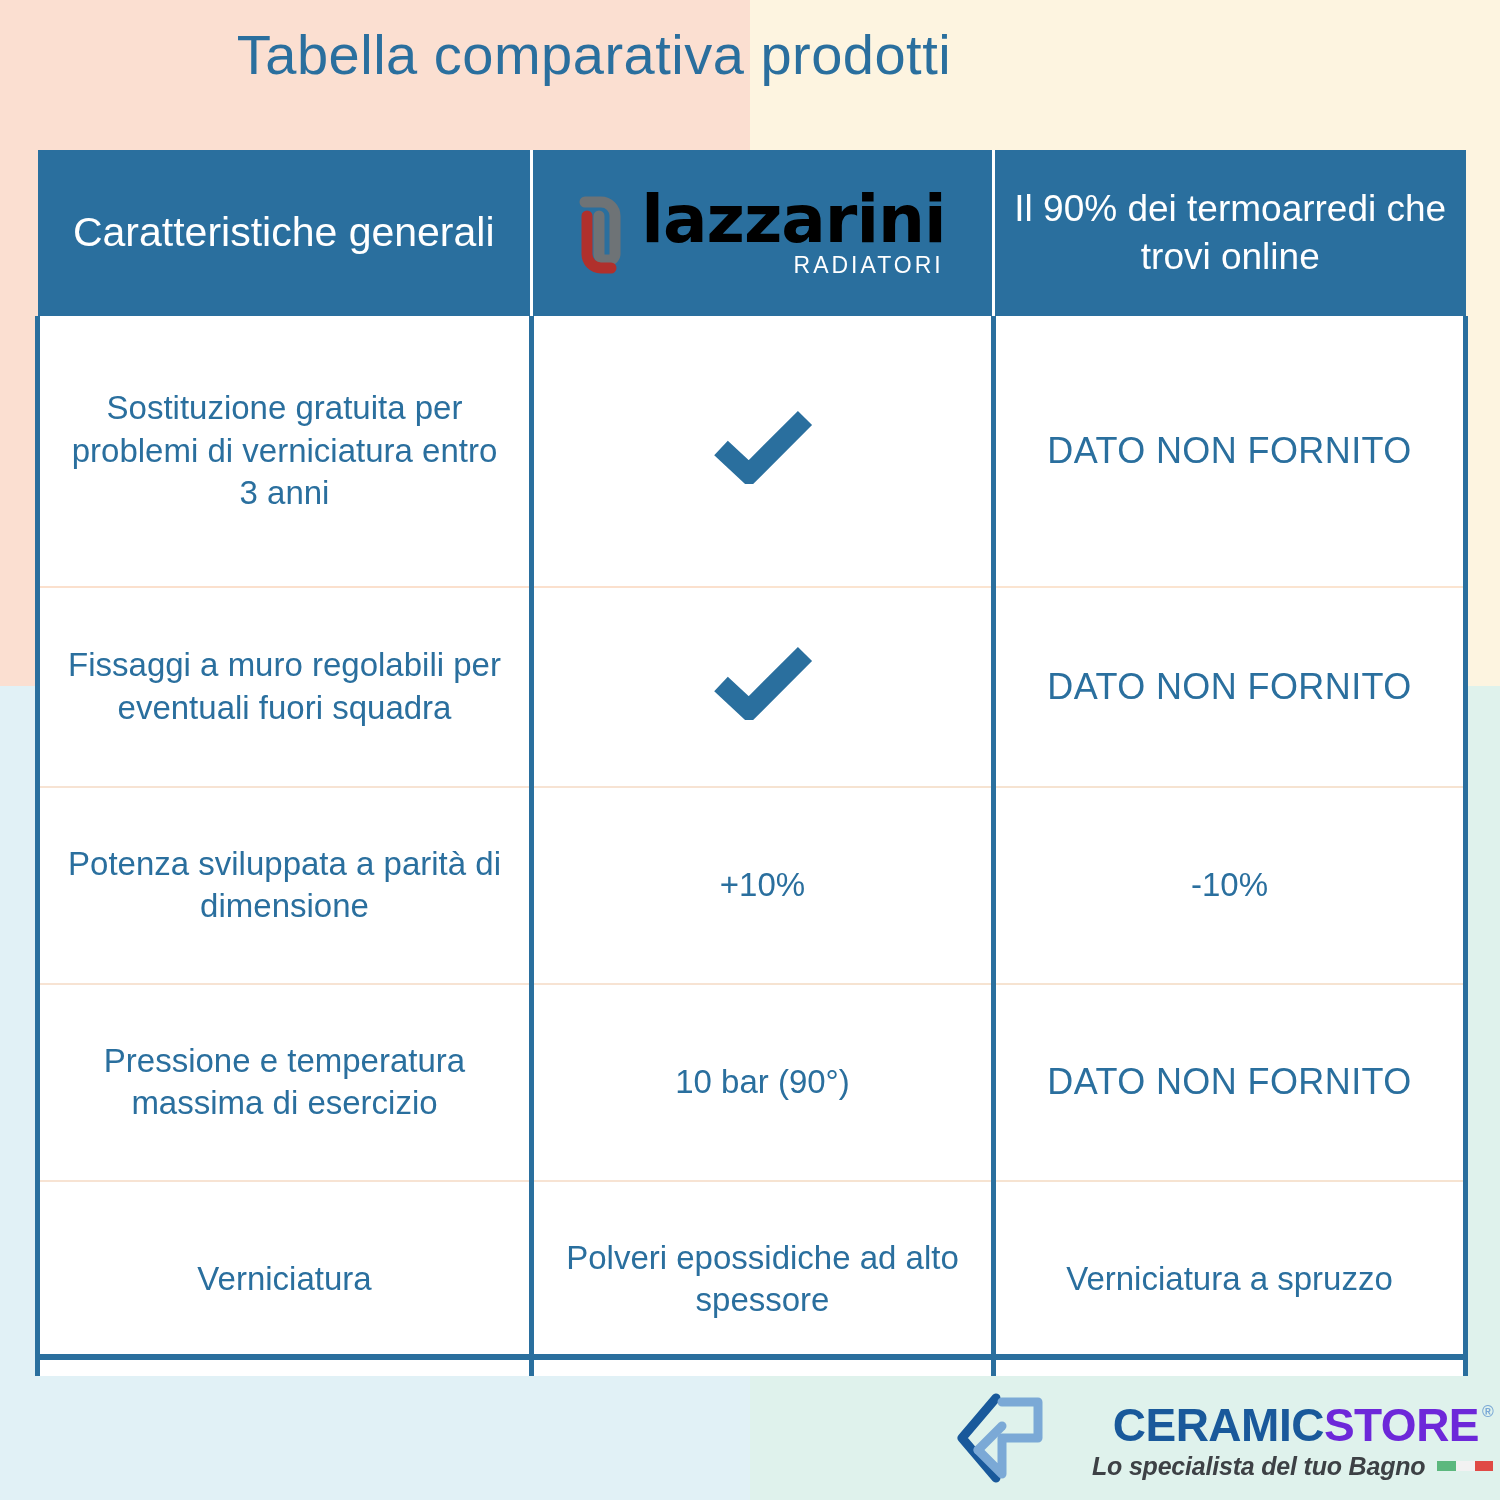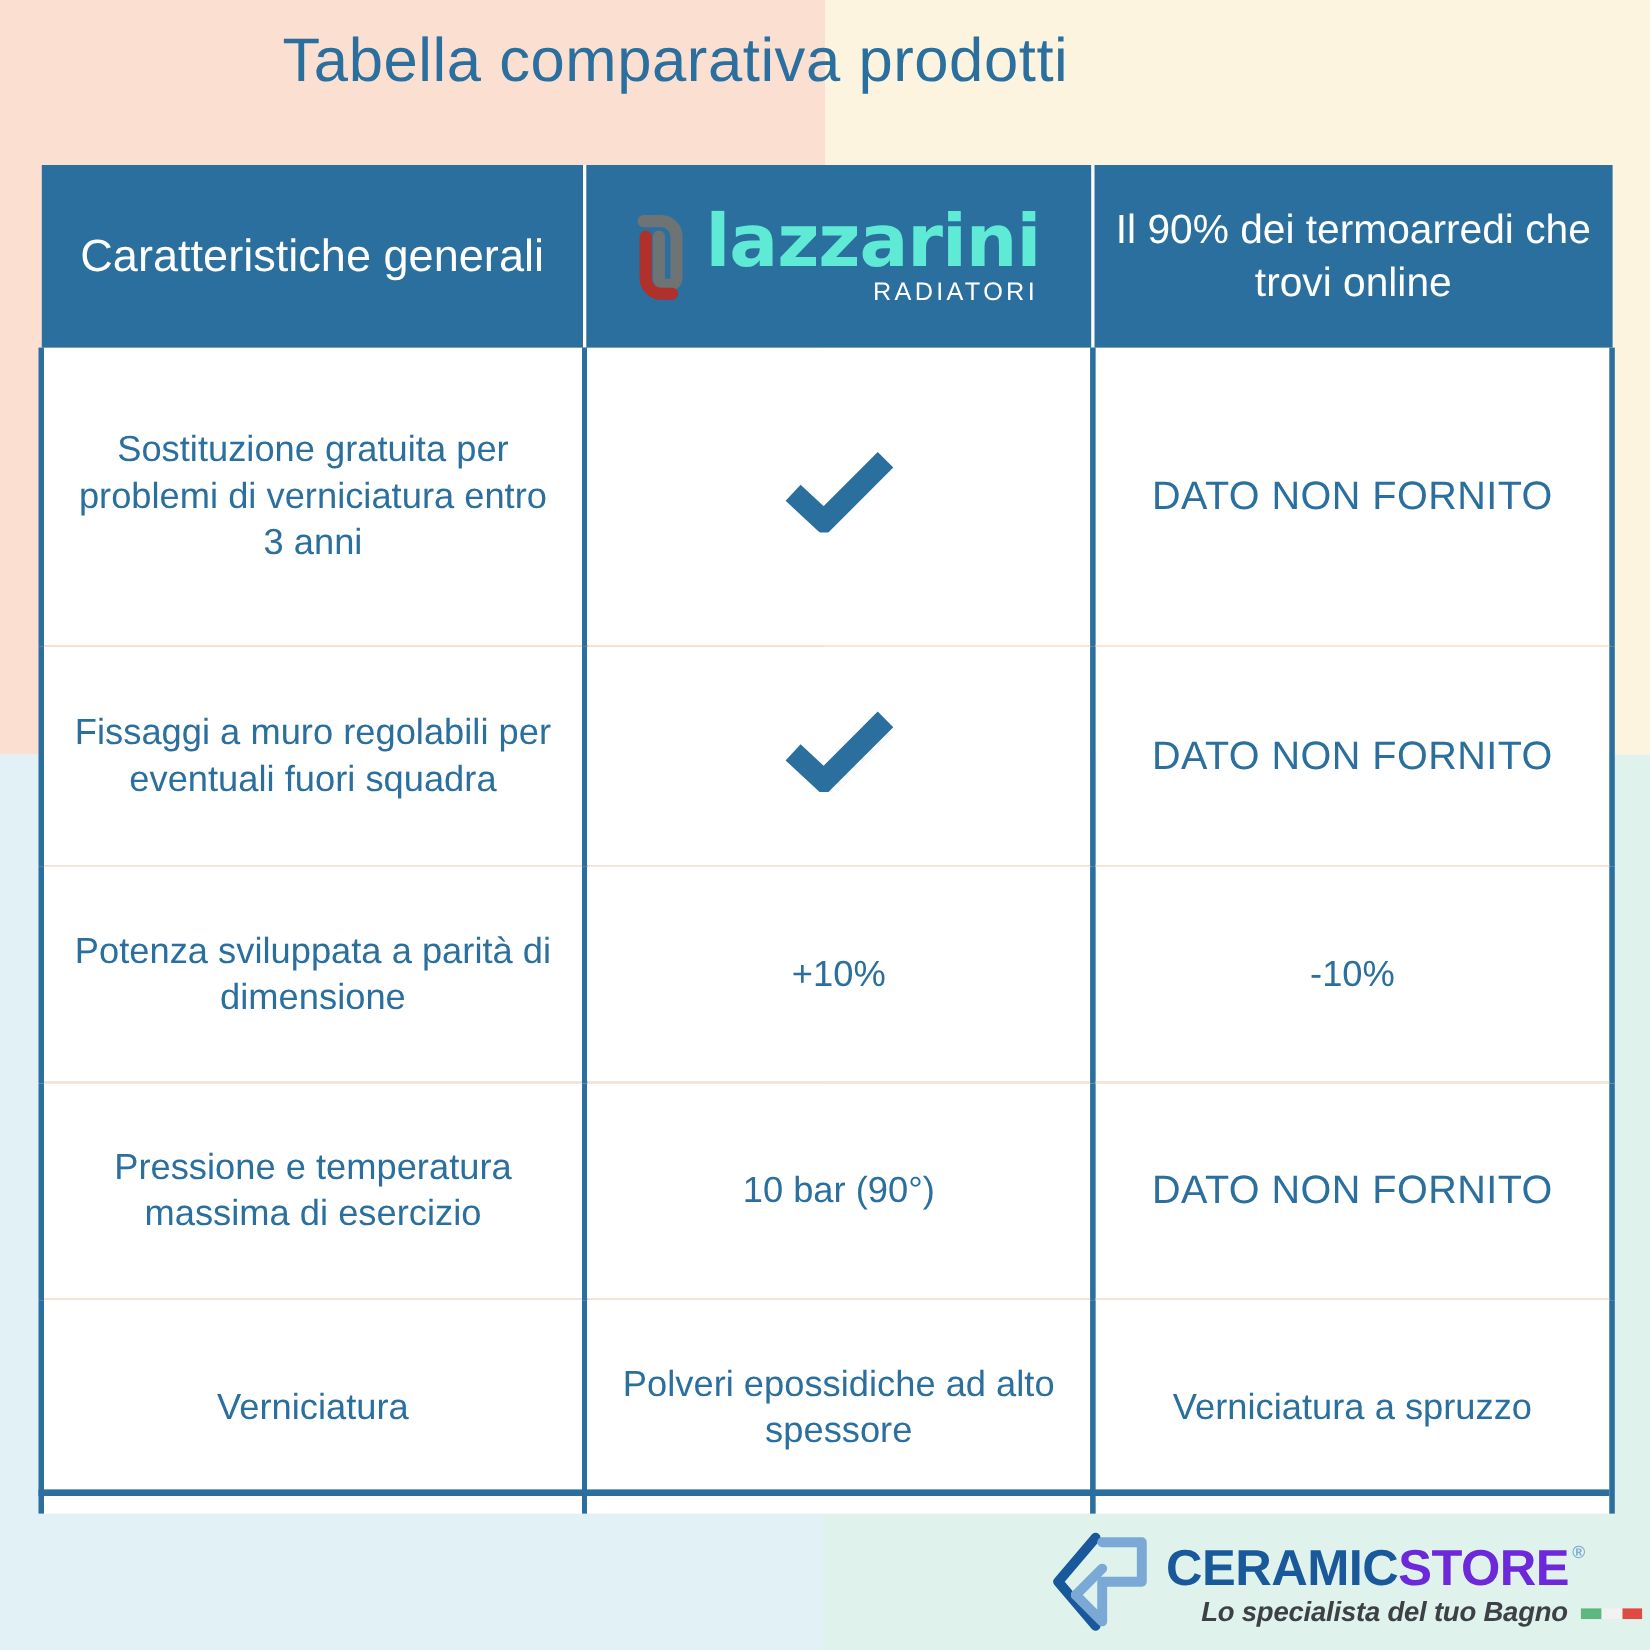--- a/index.html
+++ b/index.html
@@ -35,21 +35,20 @@
     z-index: 3;
     top: 26px;
     left: 0;
     width: 1188px;
     text-align: center;
     font-size: 56px;
     font-weight: 300;
     letter-spacing: 0.5px;
     color: #2a6f9e;
     line-height: 1.05;
-    padding-left: 20px;
   }
 
   
   #comparison-table {
     position: absolute;
     z-index: 2;
     left: 35px;
     top: 150px;
     width: 1428px;
     height: 1226px;
@@ -142,21 +141,21 @@
   .lz-words {
     display: flex;
     flex-direction: column;
     align-items: flex-end;
     line-height: 1;
   }
   .lz-wordmark {
     font-family: "DejaVu Sans", sans-serif;
     font-size: 66px;
     font-weight: bold;
-    color: #5eead4;
+    color: #000000;
     letter-spacing: -1px;
     line-height: 0.95;
   }
   .lz-sub {
     font-family: "Liberation Sans", sans-serif;
     font-size: 23px;
     font-weight: 400;
     letter-spacing: 3px;
     color: #ffffff;
     margin-top: 2px;
@@ -187,20 +186,21 @@
   #cs-mark { flex: 0 0 auto; }
   .cs-text { display: flex; flex-direction: column; line-height: 1; }
   .cs-wordline {
     display: flex;
     align-items: flex-start;
     font-family: "Liberation Sans", sans-serif;
     font-weight: bold;
     font-size: 46px;
     letter-spacing: -0.5px;
     line-height: 1;
+    justify-content: flex-end;
   }
   .cs-ceramic { color: #19599b; }
   .cs-store   { color: #6d28d9; }
   .cs-reg {
     font-size: 16px;
     color: #7ba9d6;
     margin-left: 3px;
     margin-top: 2px;
     font-weight: bold;
   }

